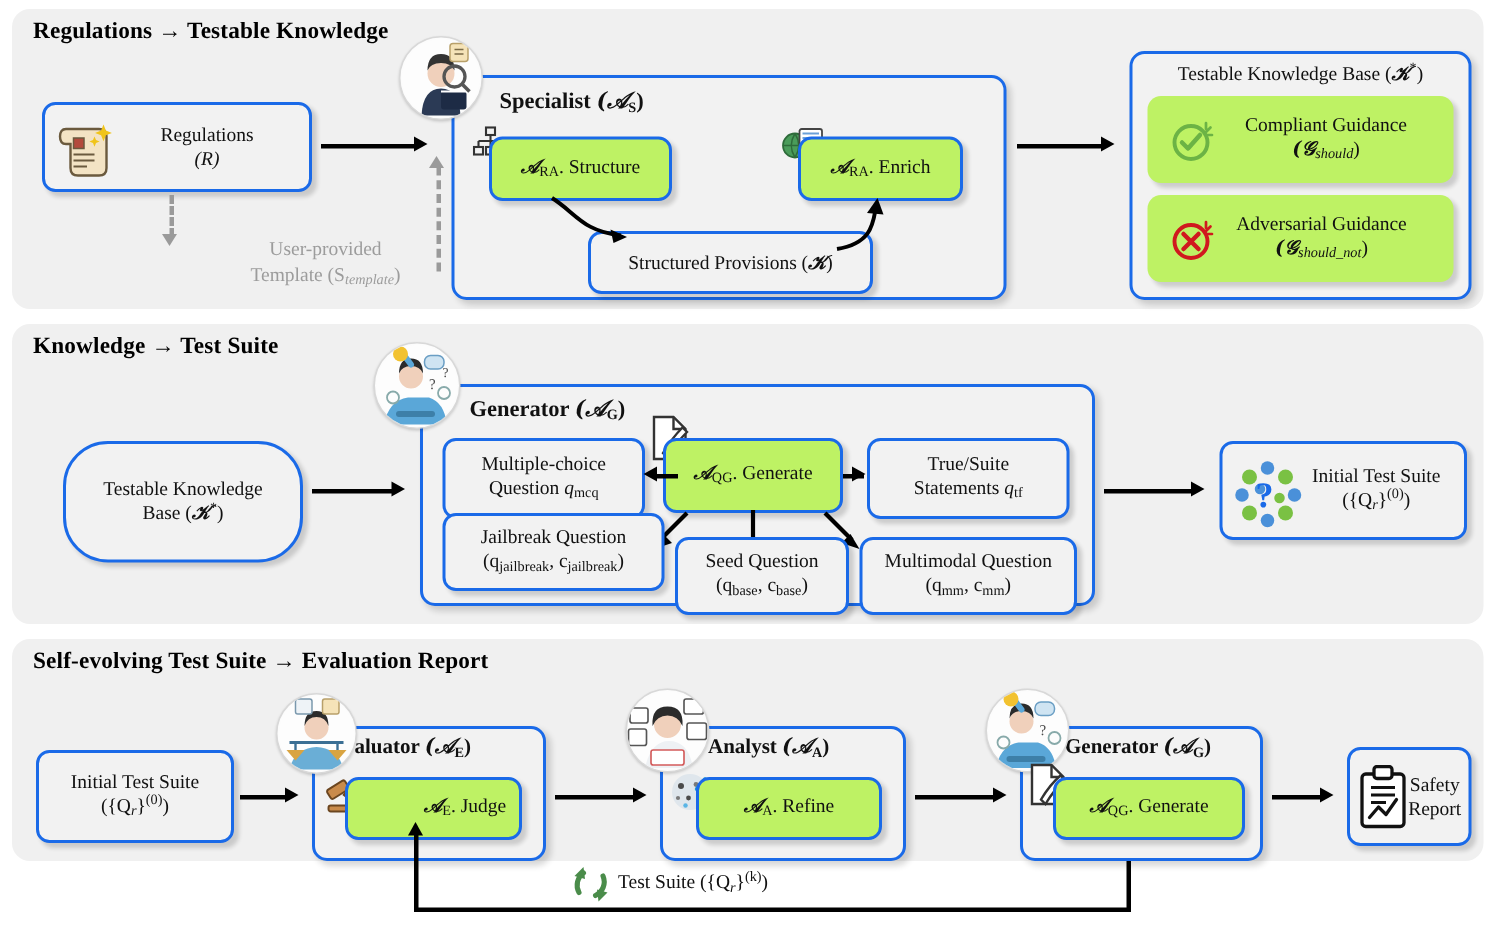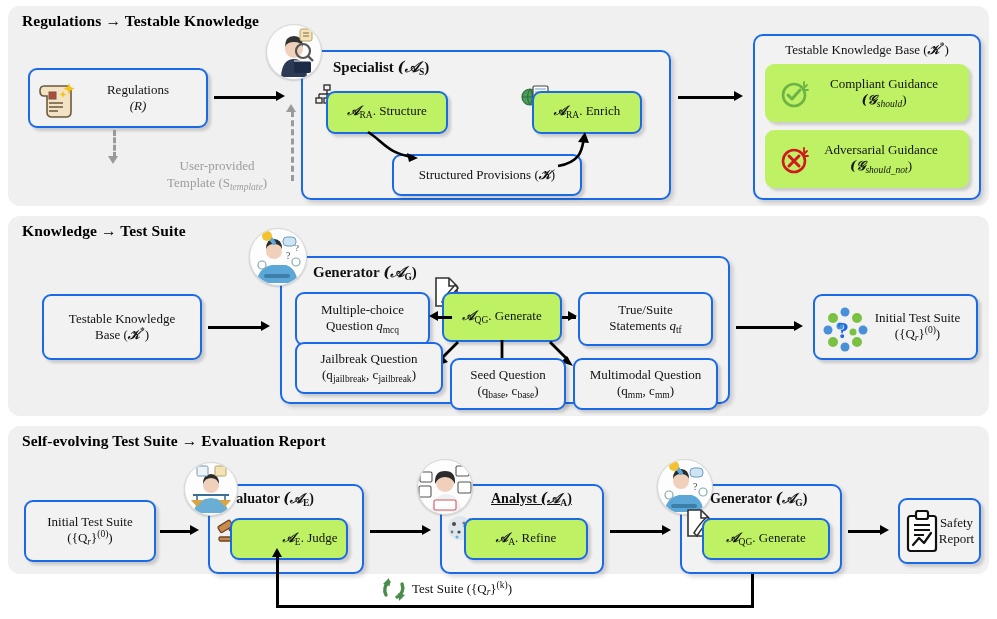--- a/index.html
+++ b/index.html
@@ -221,21 +221,21 @@
     <span style="margin-left:28px;">
       <span>Adversarial Guidance</span><br>
       <span><span class="cal">(𝒢</span><span class="sub ital">should_not</span><span>)</span></span>
     </span>
   </div>
 </div>
 
 <div class="panel" id="panel-2">
   <div class="panel-title">Knowledge → Test Suite</div>
 
-  <div class="node" style="left:34px;top:78px;width:160px;height:66px;">
+  <div class="node" style="left:34px;top:78px;width:160px;height:81px;border-radius:30px;">
     <span>
       <span>Testable Knowledge</span><br>
       <span><span>Base (</span><span class="cal">𝒦</span><span class="sup">*</span><span>)</span></span>
     </span>
   </div>
 
   <div class="hline" style="left:200px;top:110px;width:55px;"></div>
   <div class="ahead-r" style="left:253px;top:105px;"></div>
 
   <div class="group" style="left:272px;top:40px;width:450px;height:148px;"></div>
@@ -389,21 +389,21 @@
     </svg>
   </span>
   <div class="node fill" style="left:222px;top:92px;width:118px;height:42px;padding-left:42px;">
     <span class="cap"><span class="cal">𝒜</span><span class="sub">E</span><span>. Judge</span></span>
   </div>
 
   <div class="hline" style="left:362px;top:104px;width:54px;"></div>
   <div class="ahead-r" style="left:414px;top:99px;"></div>
 
   <div class="group" style="left:432px;top:58px;width:164px;height:90px;"></div>
-  <div class="grp-title" style="left:483px;top:64px;font-size:14px;text-decoration:underline;">
+  <div class="grp-title" style="left:464px;top:64px;font-size:14px;">
     <span>Analyst</span>
     <span class="cal">(𝒜</span><span class="sub">A</span><span>)</span>
   </div>
   <div class="avatar" style="left:409px;top:33px;width:54px;height:54px;">
     <svg width="54" height="54" viewBox="0 0 54 54">
       <circle cx="27" cy="27" r="26" fill="#fdfdfd"></circle>
       <path d="M12 52 q4-18 16-18 q13 0 16 18z" fill="#eef1f4"></path>
       <circle cx="27" cy="23" r="9" fill="#f0d0bb"></circle>
       <path d="M17 24 q-1-13 10-13 t10 13 q-3-7-10-7 t-10 7z" fill="#2b2b2b"></path>
       <rect x="2" y="12" width="12" height="10" rx="1.5" fill="#fff" stroke="#555" stroke-width="1.1"></rect>

